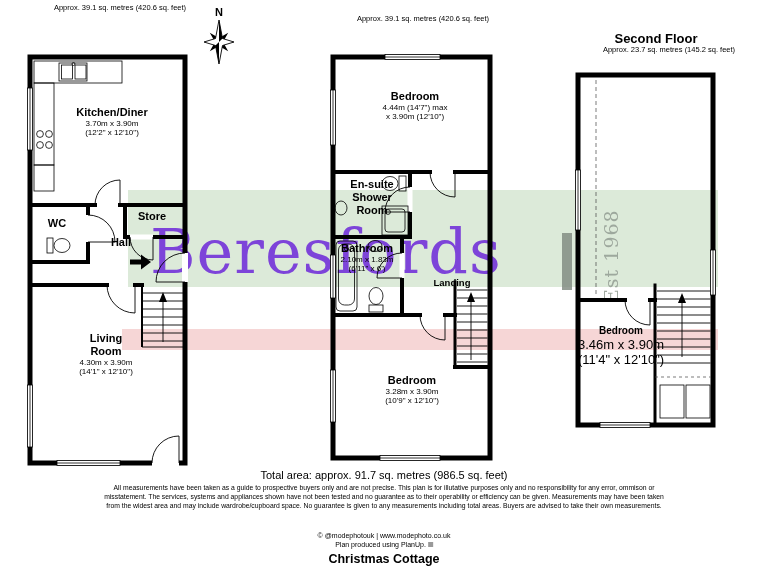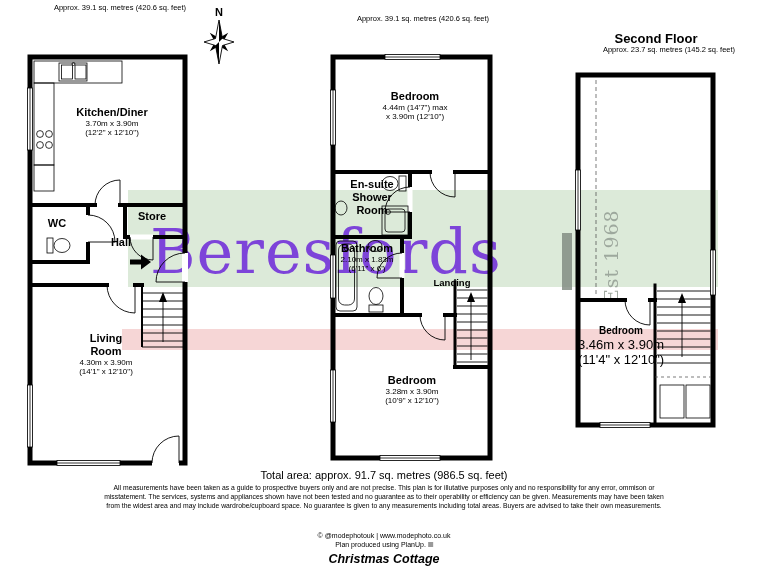--- a/index.html
+++ b/index.html
@@ -20,21 +20,21 @@
   .floor-sub{font-size:7.5px;margin-left:26px;}
   .room{font-weight:bold;font-size:11px;}
   .room-sm{font-weight:bold;font-size:10px;}
   .dims{font-size:8px;}
   .dims-sm{font-size:13px;}
   .landing{font-weight:bold;font-size:9.5px;}
   .total{font-size:11px;}
   .disclaimer{position:absolute;left:384px;top:484px;transform:translateX(-50%);width:566px;
               font-size:6.8px;line-height:1.3;text-align:center;white-space:normal;}
   .small-line{font-size:7px;}
-  .property{font-weight:bold;font-size:12.5px;font-style:italic;}
+  .property{font-weight:bold;font-size:12.5px;}
   .planup-sq{display:inline-block;width:5px;height:5px;background:#999;margin-left:2px;}
 </style>
 </head>
 <body>
 
 <div class="page">
 
   <div class="band band-green"></div>
   <div class="band band-pink"></div>
   <div class="wm-text">Beresfords</div>

